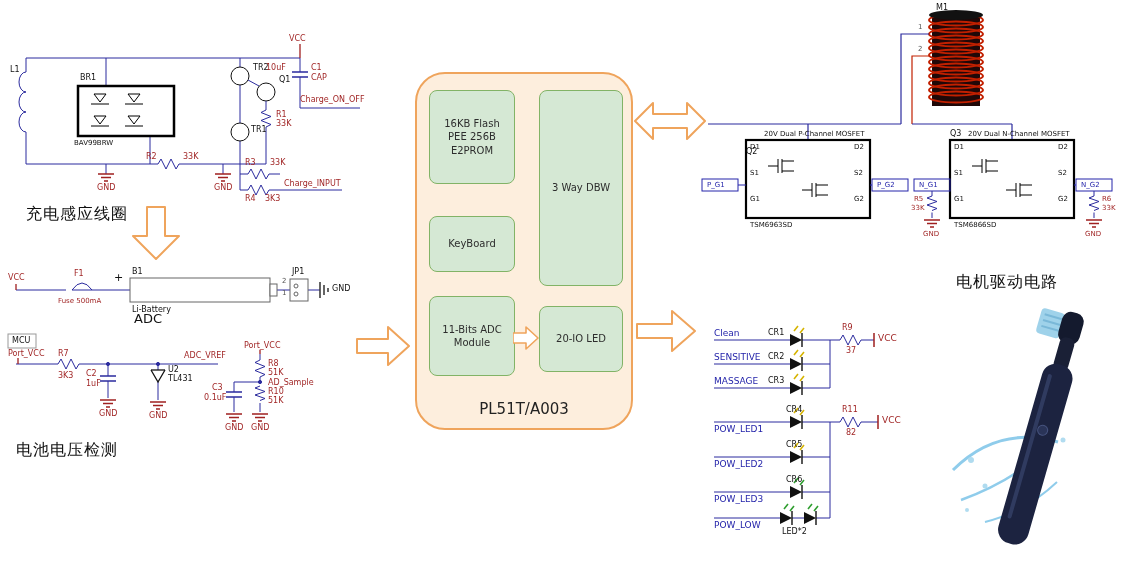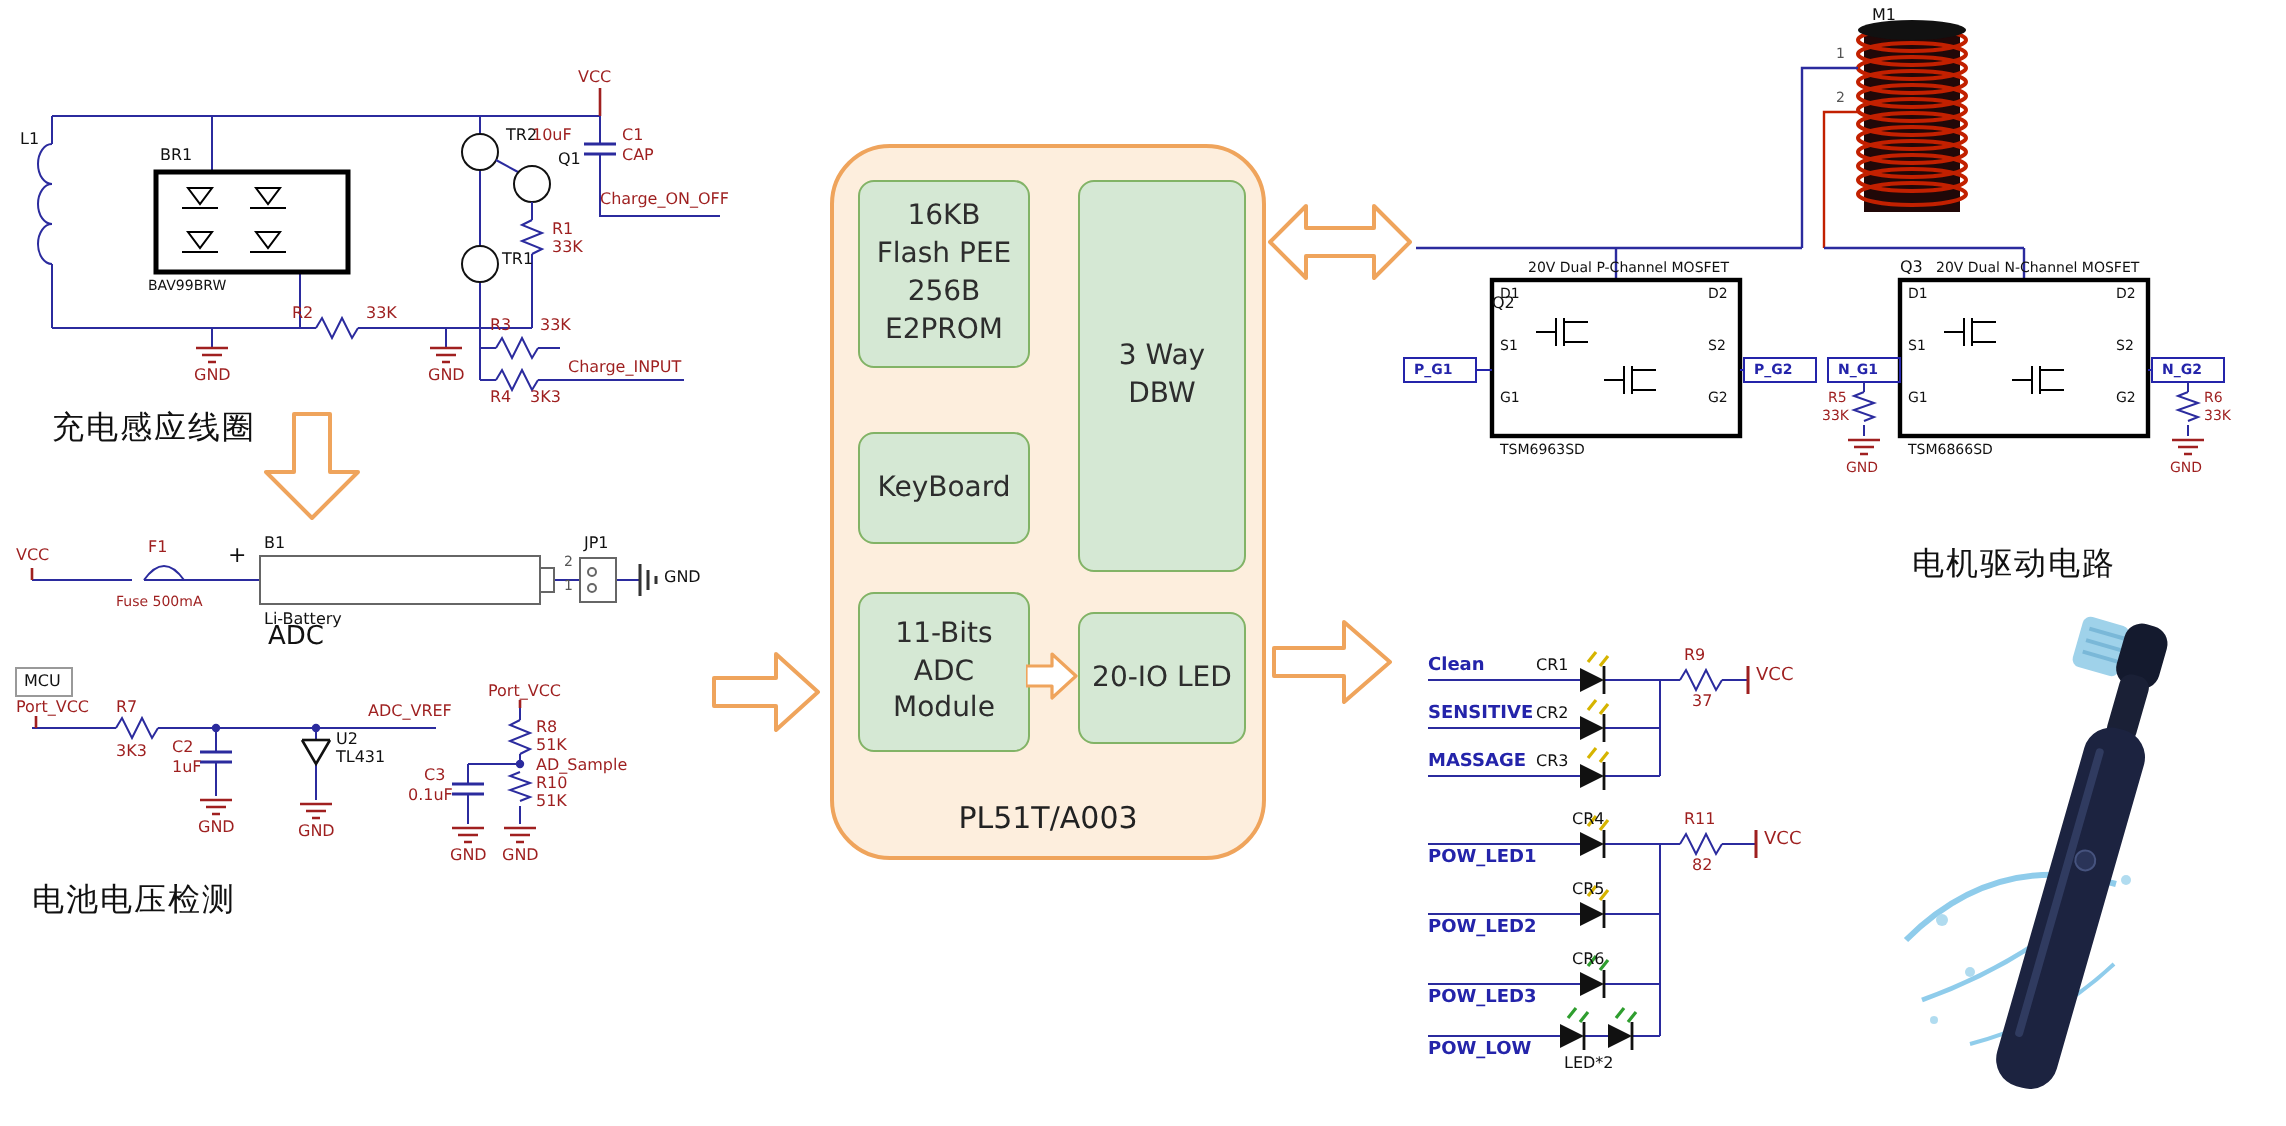--- a/index.html
+++ b/index.html
@@ -3,26 +3,26 @@
 <meta charset="utf-8">
 <style>
   * { margin:0; padding:0; box-sizing:border-box; }
   html,body { background:#fff; }
   body { font-family:"DejaVu Sans","Liberation Sans",sans-serif; }
   .canvas { position:relative; width:1143px; height:563px; background:#fff; overflow:hidden; }
   .region { position:absolute; }
   .region svg { position:absolute; left:0; top:0; overflow:visible; }
   .lbl { position:absolute; font-size:9px; line-height:1.1; white-space:nowrap; color:#111; }
   .s8 { font-size:8px; } .s7 { font-size:7px; } .s13 { font-size:13px; }
-  .red { color:#9e1f1f; } .blue { color:#2424aa;font-weight:bold; } .gray { color:#555; }
+  .red { color:#9e1f1f; } .blue { color:#2424aa; } .gray { color:#555; }
   .cjk { position:absolute; font-size:16px; color:#111; letter-spacing:1px; white-space:nowrap; }
   .chip { position:absolute; border:2px solid #efa45c; background:#fdeedd; border-radius:30px; }
   .gbox { position:absolute; border:1.5px solid #82b366; background:#d5e8d4; border-radius:8px;
           display:flex; align-items:center; justify-content:center; text-align:center;
-          font-size:14px; color:#2d2d2d; padding:4px; line-height:1.35; }
+          font-size:10px; color:#2d2d2d; padding:4px; line-height:1.35; }
   .chip-title { position:absolute; left:0; right:0; bottom:10px; text-align:center; font-size:15px; color:#222; }
   .arrow { position:absolute; }
 </style>
 </head>
 <body>
 
 <div class="canvas">
 
   <svg width="0" height="0" style="position:absolute">
     <defs>

